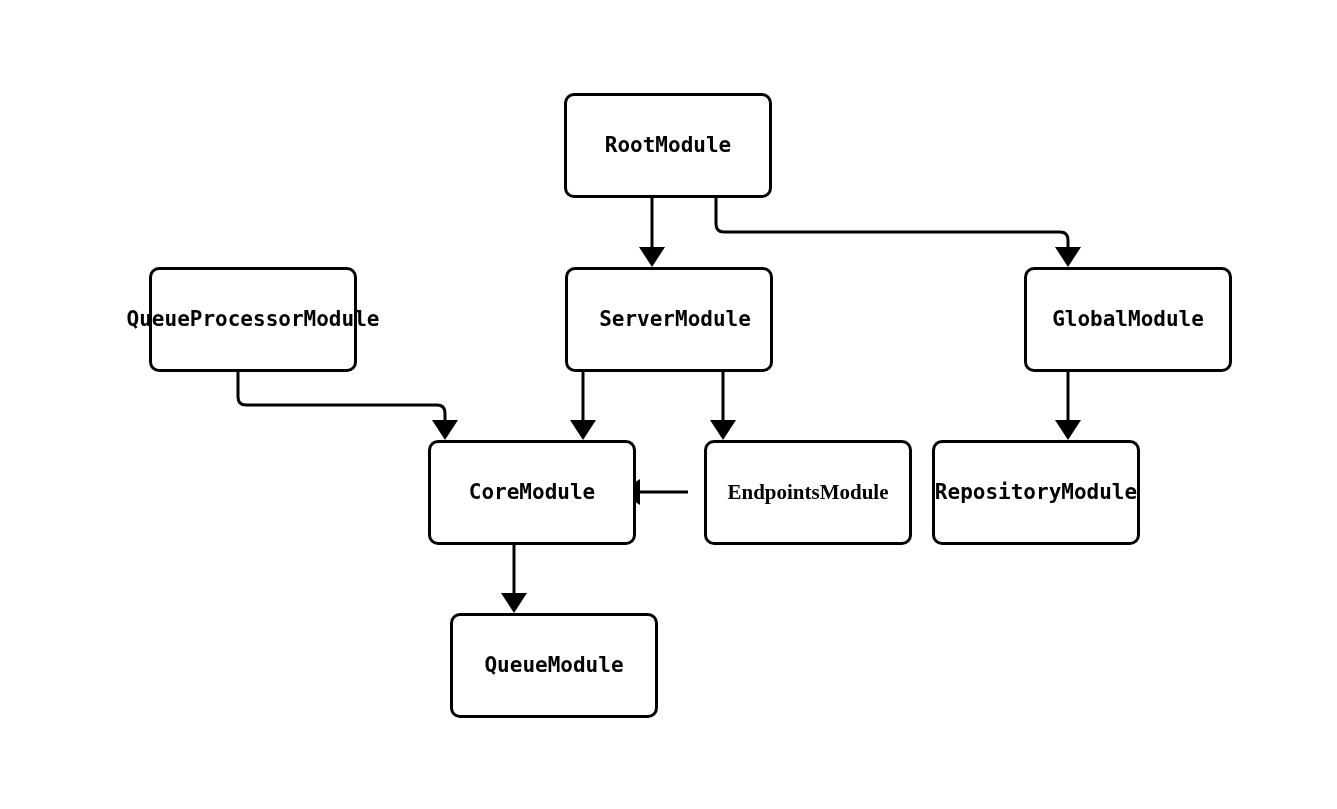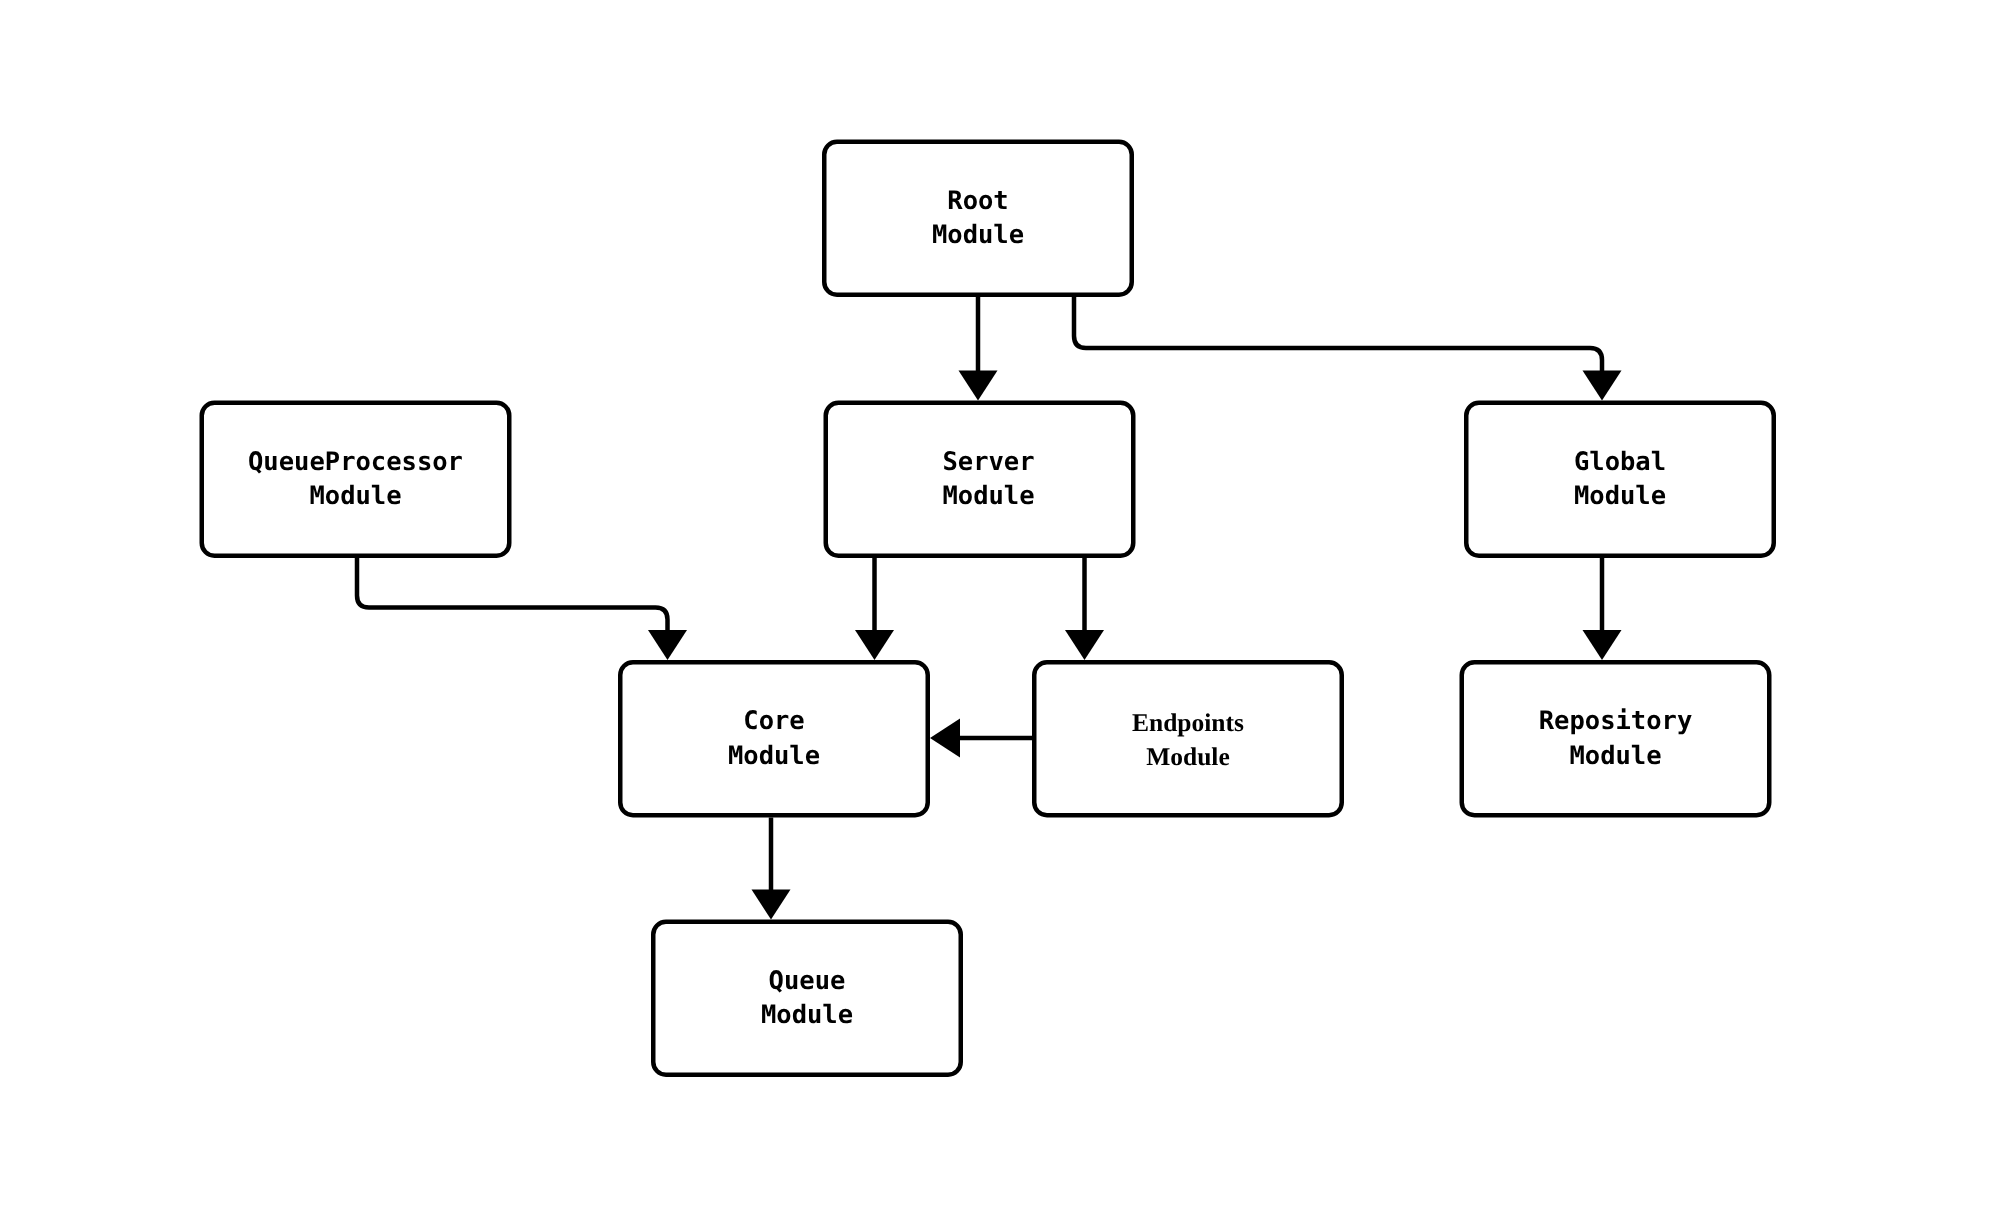--- a/index.html
+++ b/index.html
@@ -33,36 +33,37 @@
   }
   .node {
     position: absolute;
     width: 208px;
     height: 105px;
     box-sizing: border-box;
     background: #ffffff;
     border: 3px solid #000000;
     border-radius: 10px;
     display: flex;
-    flex-direction: column;
+    flex-direction: row;
     align-items: center;
     justify-content: center;
     font-weight: bold;
-    font-size: 17px;
+    font-size: 21px;
     line-height: 23px;
     color: #000000;
     text-align: center;
+    margin-left: 16px;
   }
   .node-root          { left: 548px;  top: 93px;  }
   .node-queueprocessor{ left: 133px;  top: 267px; }
   .node-server        { left: 549px;  top: 267px; padding-left: 12px; }
-  .node-global        { left: 976px;  top: 267px; }
+  .node-global        { left: 1008px;  top: 267px; }
   .node-core          { left: 412px;  top: 440px; align-items: center; }
   .node-endpoints     { left: 688px;  top: 440px; font-family: Liberation Serif, serif; }
-  .node-repository    { left: 973px;  top: 440px; }
+  .node-repository    { left: 916px;  top: 440px; }
   .node-queue         { left: 434px;  top: 613px; }
 </style>
 </head>
 <body>
 
 <div class="canvas">
 
   <svg class="edges" viewBox="0 0 1337 809" xmlns="http://www.w3.org/2000/svg">
 
     <g>

